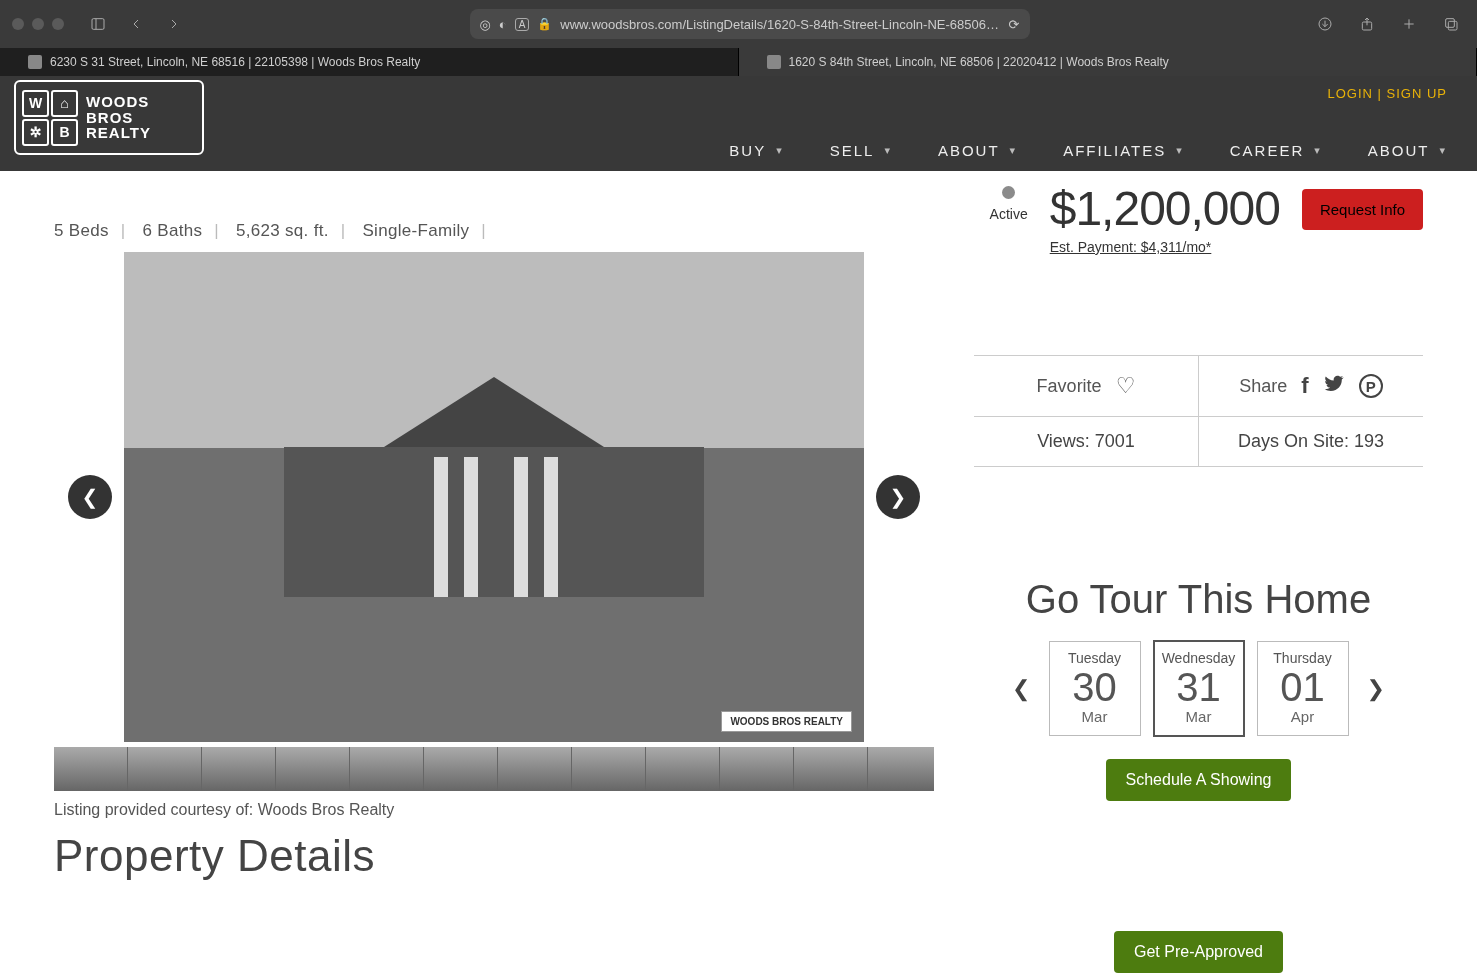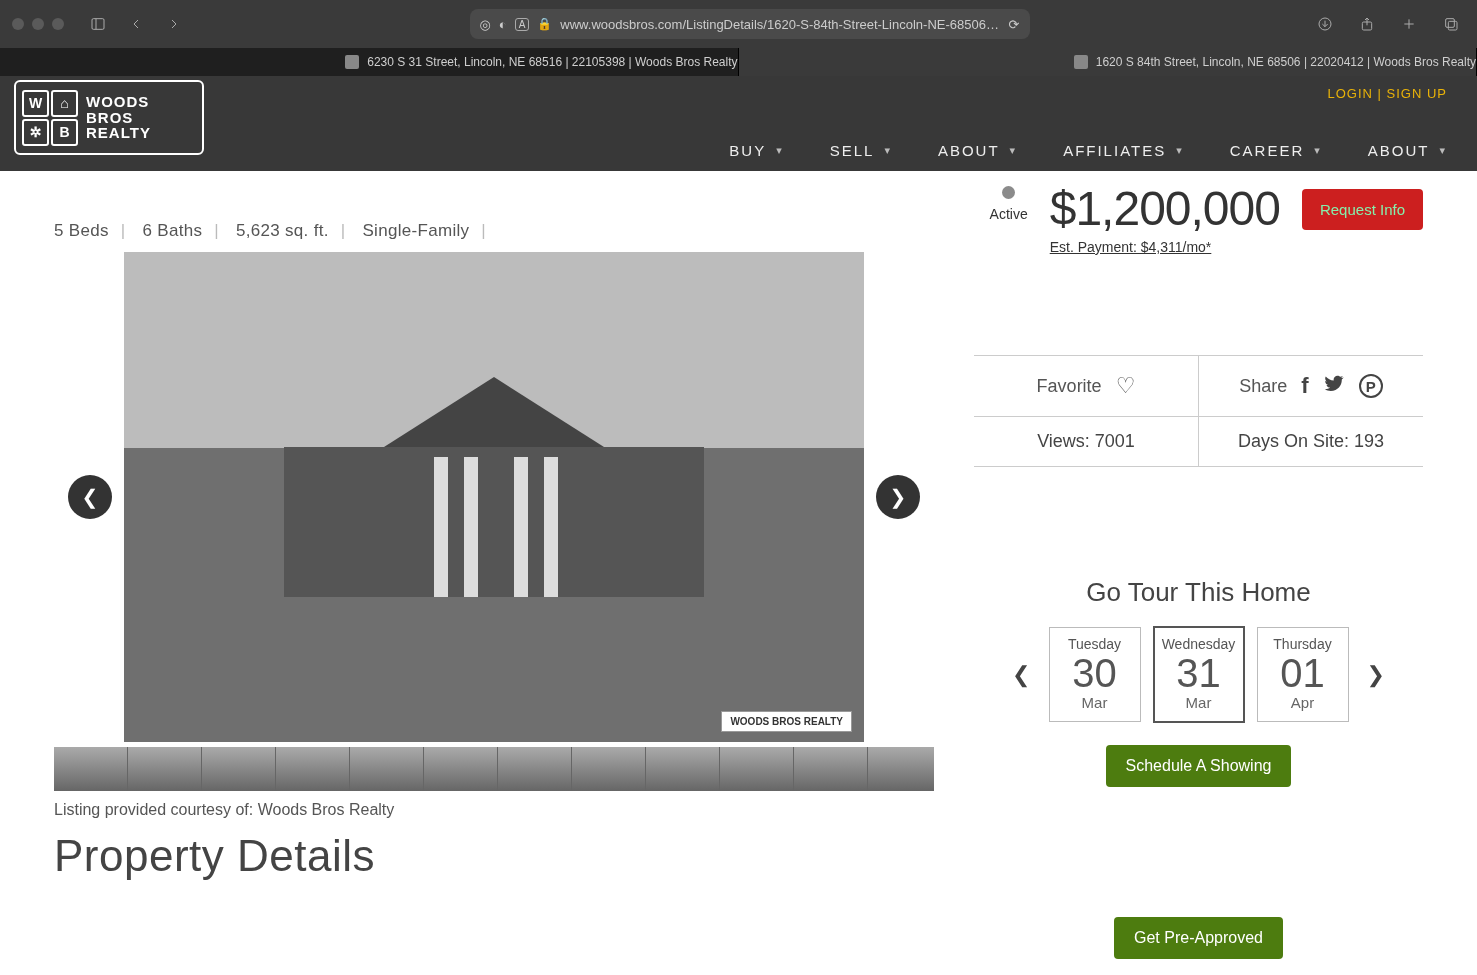--- a/index.html
+++ b/index.html
@@ -45,23 +45,24 @@
     height: 28px;
     background: #1f1f1f;
     display: flex;
     color: #cfcfcf;
     font-size: 12px;
   }
   .tab {
     flex: 1;
     display:flex;
     align-items:center;
-    justify-content:flex-end;
+    justify-content:flex-start;
     gap:8px;
     border-right:1px solid #000;
+    padding-left:28px;
   }
   .tab.active { background:#3a3a3a; }
   .favicon { width:14px;height:14px;background:#888;border-radius:2px;display:inline-block; }
 
   
   .site-header {
     background: #383838;
     color: #fff;
     height: 95px;
     display: flex;
@@ -95,21 +96,21 @@
   .left-col { flex: 0 0 880px; }
   .right-col { flex: 1; }
 
   
   .price-row { display:flex; align-items:flex-start; justify-content:flex-end; gap:22px; margin-bottom: 6px; }
   .status-block { text-align:center; }
   .status-dot { width:13px;height:13px;border-radius:50%;background:#8b8b8b;display:inline-block; }
   .status-label { font-size:14px;color:#333;margin-top:3px; }
   .price { font-size:48px;font-weight:400;color:#333;letter-spacing:-1px;line-height:1; }
   .est-pay { font-size:14px;color:#333;text-decoration:underline;margin-top:6px; }
-  .req-btn { background:#cc1f1f;color:#86efac;border:none;padding:12px 18px;border-radius:4px;font-size:15px;cursor:pointer;margin-top:4px; }
+  .req-btn { background:#cc1f1f;color:#000000;border:none;padding:12px 18px;border-radius:4px;font-size:15px;cursor:pointer;margin-top:4px; }
 
   
   .stats { font-size:17px;color:#555;margin:36px 0 6px 0; letter-spacing:0.3px;}
   .stats span.sep { color:#bbb;margin:0 12px; }
 
   
   .hero-wrap { position:relative;width:880px;height:500px;display:flex;align-items:center;justify-content:center; }
   .hero {
     width:740px;height:490px;background:#777;
     background:linear-gradient(#bcbcbc 0 40%, #6f6f6f 40% 100%);
@@ -150,21 +151,21 @@
     padding:16px 0;font-size:18px;color:#555;
   }
   .fav-share .cell:first-child{border-right:1px solid #ccc;}
   .soc { font-weight:bold;font-size:22px;color:#444; }
 
   .views-row { display:flex;border-bottom:1px solid #ccc; }
   .views-row .cell { flex:1;text-align:center;padding:14px 0;font-size:18px;color:#444; }
   .views-row .cell:first-child{border-right:1px solid #ccc;}
 
   .tour { text-align:center;margin-top:110px; }
-  .tour h2 { font-size:26px;font-weight:300;color:#444;margin-bottom:18px; }
+  .tour h2 { font-size:40px;font-weight:300;color:#444;margin-bottom:18px; }
   .dates { display:flex;align-items:center;justify-content:center;gap:12px; }
   .date-card {
     width:92px;border:1px solid #bbb;padding:8px 0 10px;
     text-align:center;cursor:pointer;
   }
   .date-card.active { border:2px solid #555; }
   .date-dow { font-size:14px;color:#555; }
   .date-num { font-size:40px;color:#555;line-height:1.05; }
   .date-mon { font-size:15px;color:#666; }
   .date-nav { font-size:22px;color:#444;cursor:pointer;padding:0 6px; }

